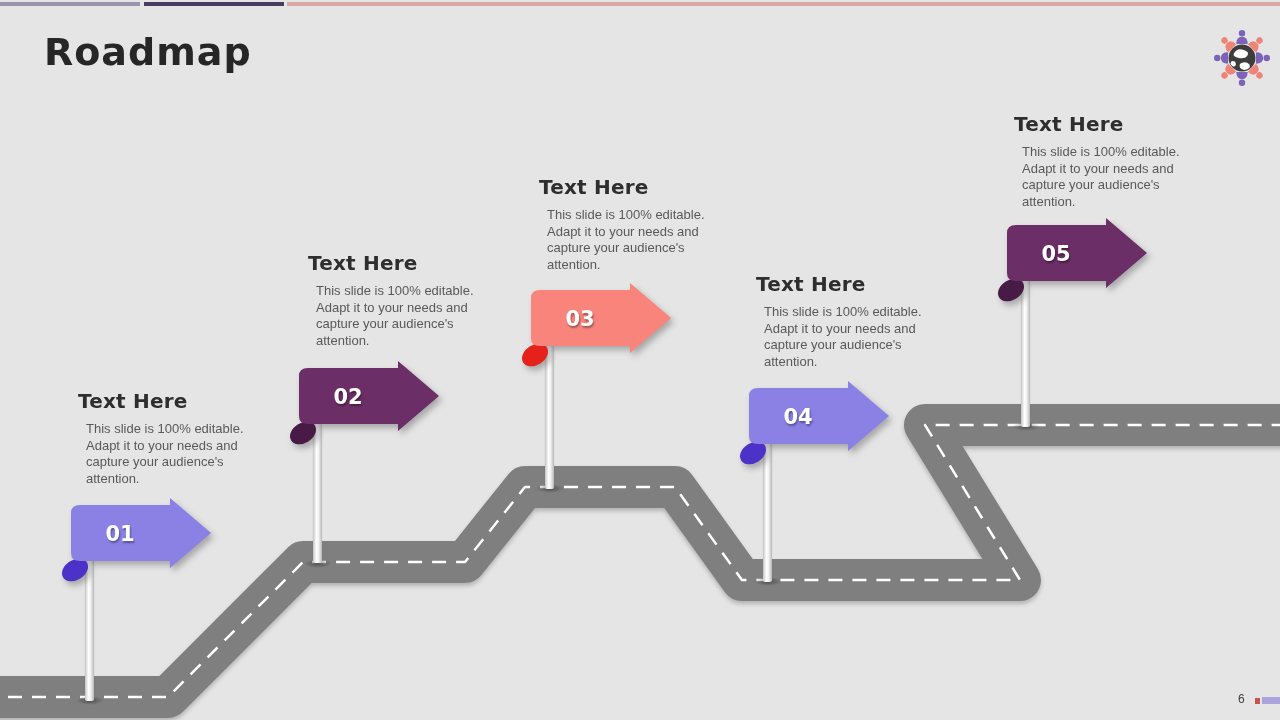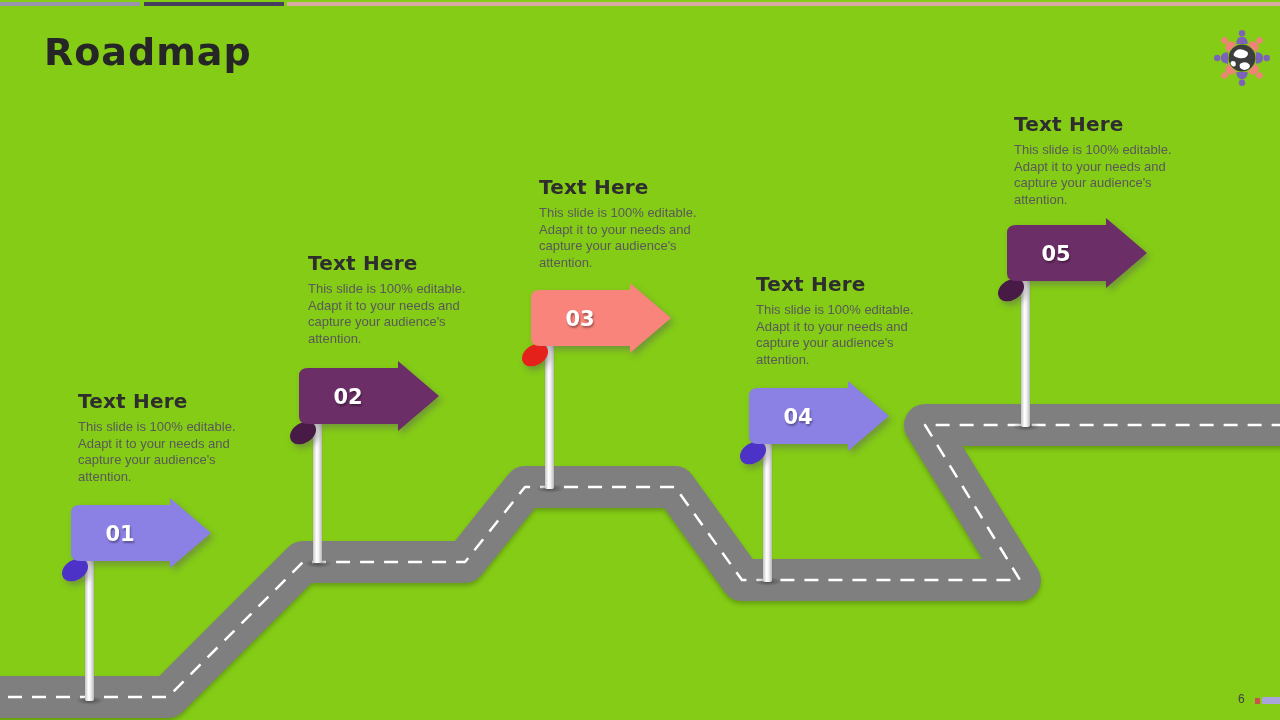--- a/index.html
+++ b/index.html
@@ -1,18 +1,18 @@
 <!DOCTYPE html>
 <html><head>
 <meta charset="utf-8">
 <style>
   html,body{margin:0;padding:0;background:#888;}
   .slide{
     position:relative;width:1280px;height:720px;margin:0 auto;
-    background:#84cc16;overflow:hidden;
+    background:#e5e5e5;overflow:hidden;
     font-family:"Liberation Sans",sans-serif;
   }
   
   .bar{position:absolute;top:2px;height:4px;}
   .bar.s1{left:0;width:140px;}
   .bar.s2{left:144px;width:140px;}
   .bar.s3{left:287px;width:993px;}
   
   .page-title{
     position:absolute;left:44px;top:30px;
@@ -39,21 +39,21 @@
   .sign text{
     font-family:"DejaVu Sans","Liberation Sans",sans-serif;font-weight:bold;
     text-shadow:1px 2px 2px rgba(0,0,0,.35);
   }
   
   .tblock{position:absolute;width:172px;}
   .tblock h3{
     margin:0 0 6px 0;font-family:"DejaVu Sans","Liberation Sans",sans-serif;
     font-size:20px;font-weight:800;color:#2e2e2e;letter-spacing:.2px;
   }
-  .tblock p{margin:0;font-size:13px;line-height:16.5px;color:#595959;width:163px;}
+  .tblock p{margin:8px;font-size:13px;line-height:16.5px;color:#595959;width:163px;}
   
   .page-num{position:absolute;left:1238px;top:692px;font-size:12px;color:#404040;}
   .f-red{position:absolute;left:1255px;top:698px;width:5px;height:6px;}
   .f-lav{position:absolute;left:1262px;top:697px;width:19px;height:7px;}
 </style>
 </head>
 <body>
 
 <div class="slide">
 

